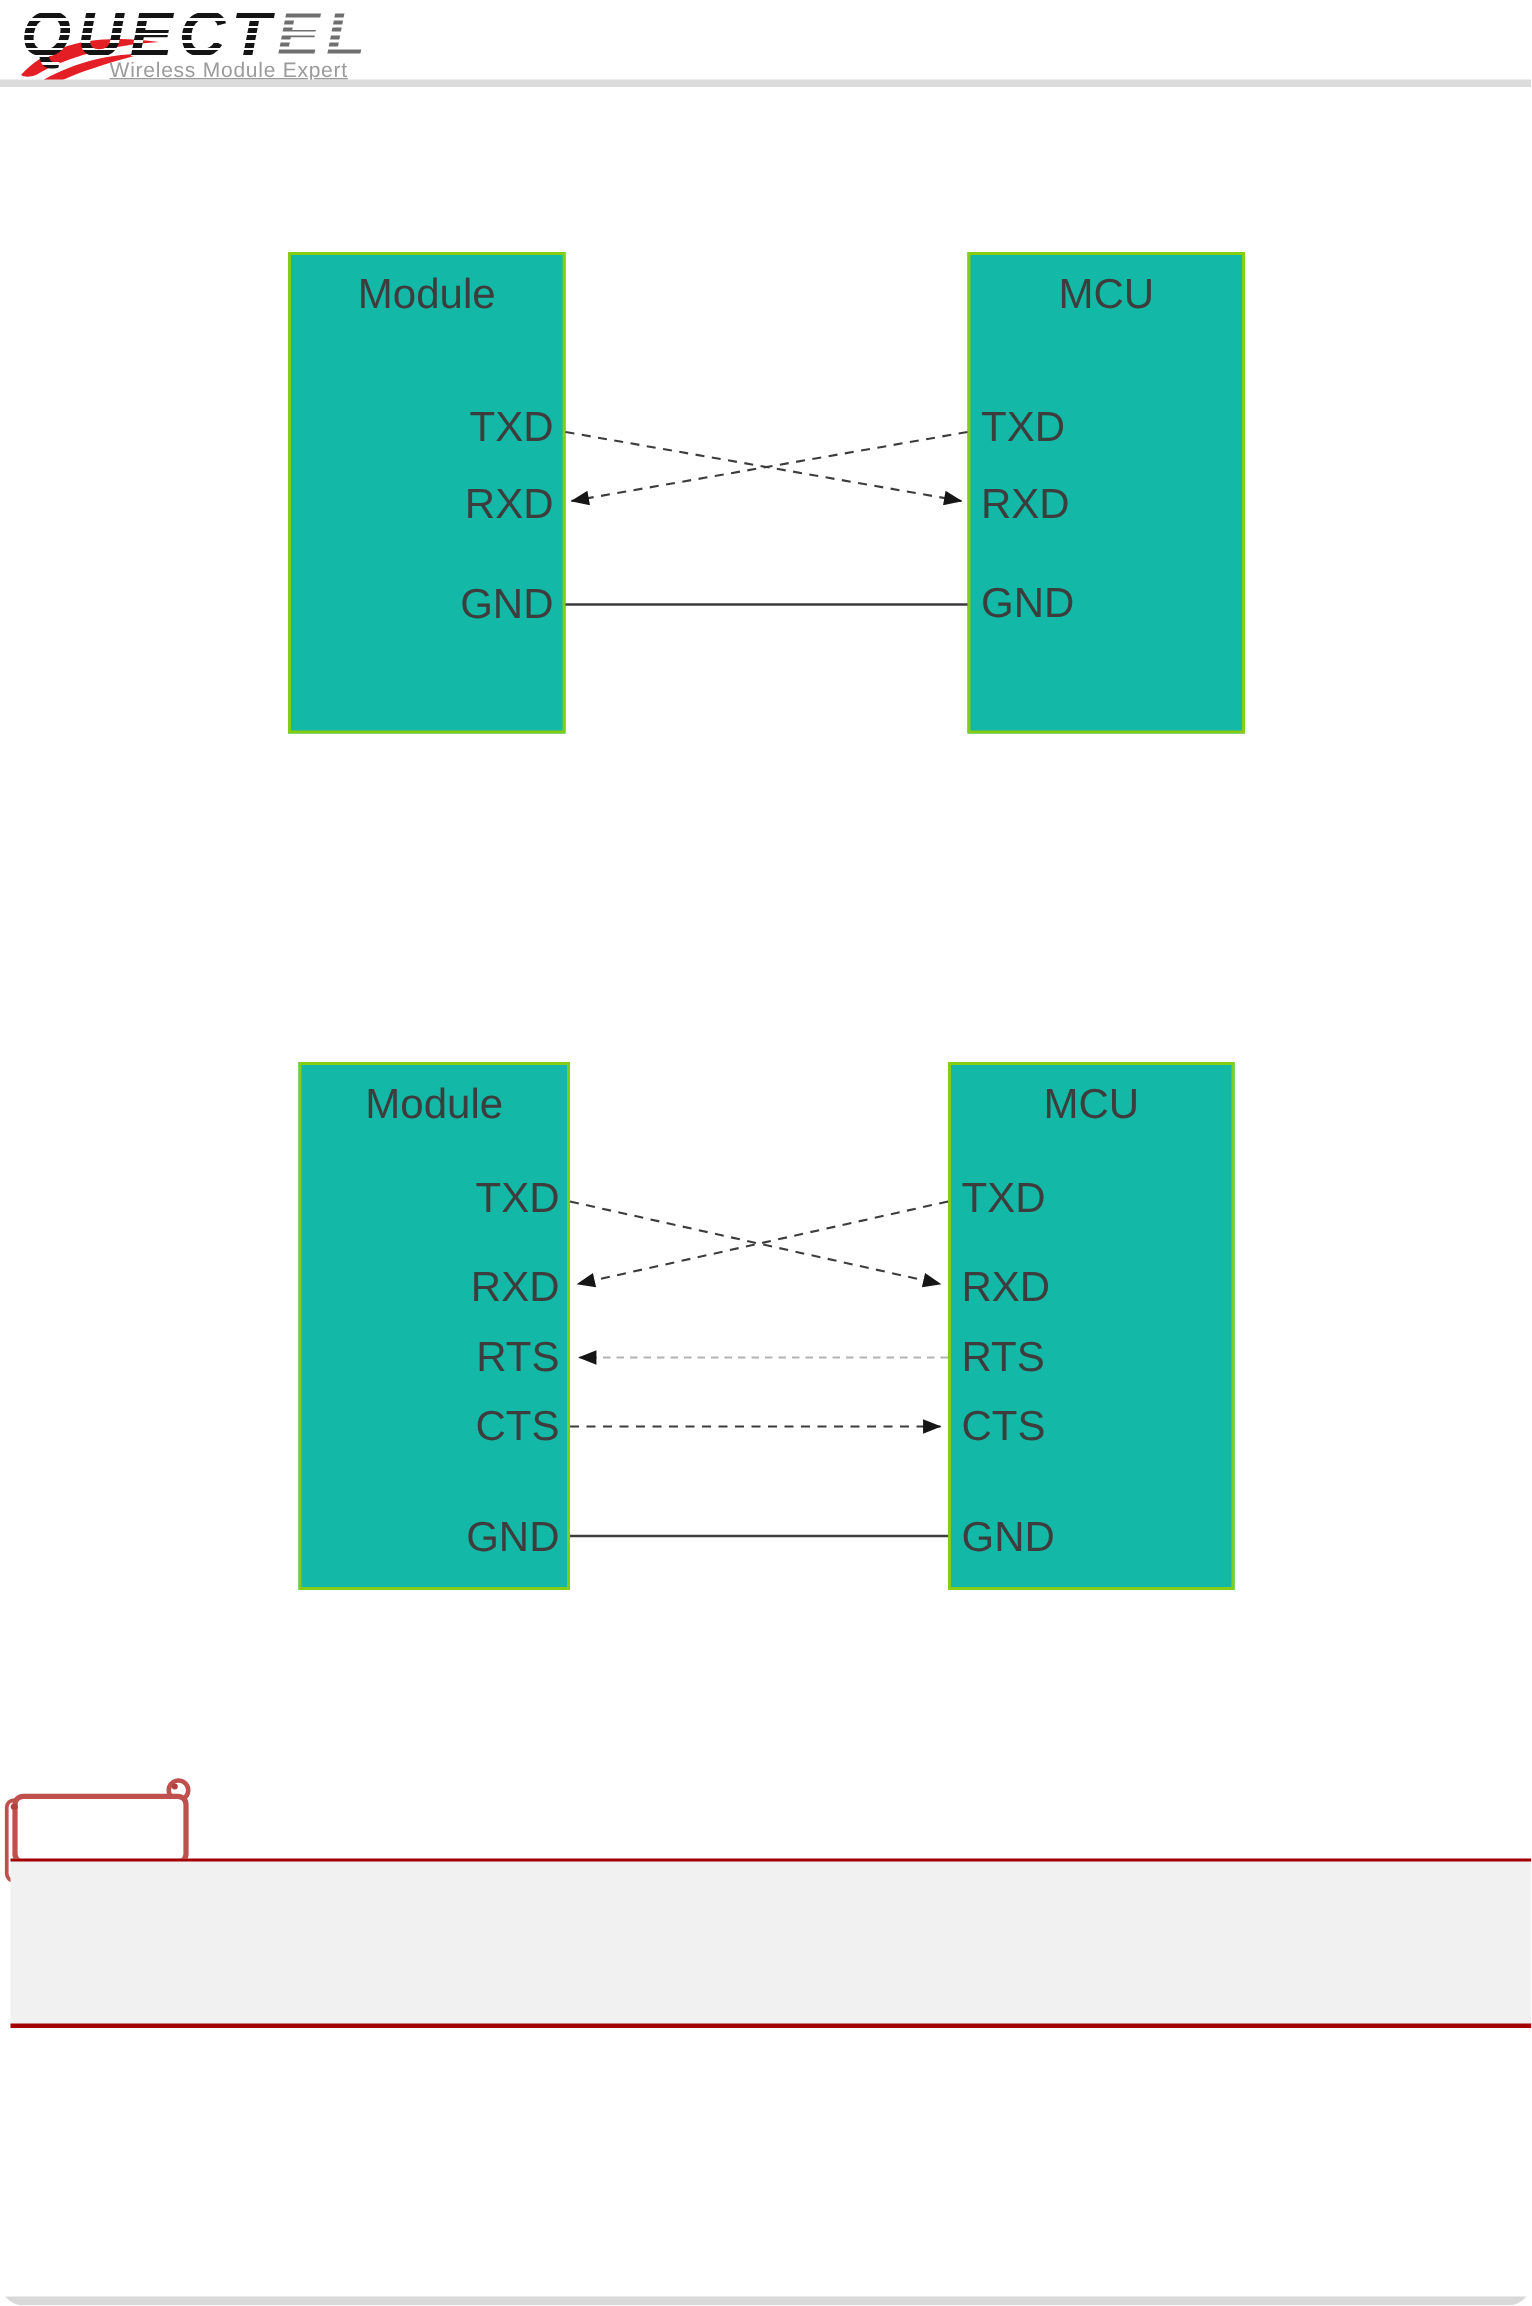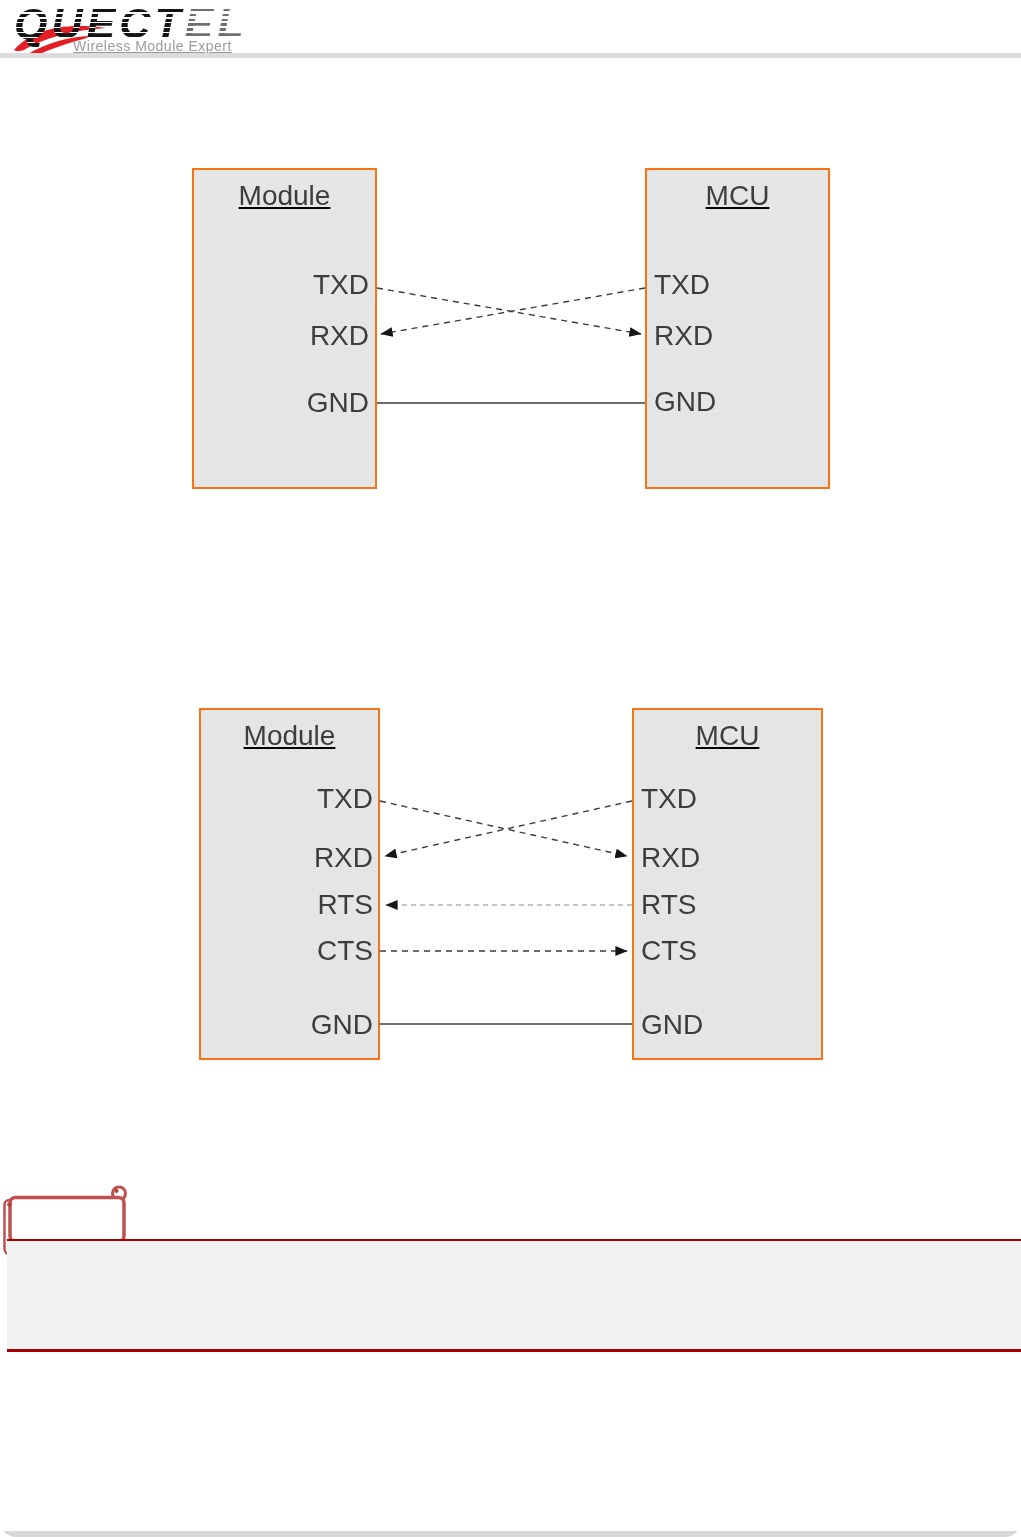--- a/index.html
+++ b/index.html
@@ -16,21 +16,21 @@
         -webkit-background-clip:text;background-clip:text;color:transparent;}
     .lt-tail{background-image:repeating-linear-gradient(to bottom,#6f6f6f 0 2.6px,#ffffff 2.6px 4.9px);
         -webkit-background-clip:text;background-clip:text;color:transparent;}
   }
   .swoosh{position:absolute;left:10px;top:20px;}
   .tagline{position:absolute;left:55px;top:38px;width:195px;text-align:center;
            font-size:14px;color:#9b9b9b;letter-spacing:.5px;text-decoration:underline;}
   .header-rule{position:absolute;left:0;top:53px;width:1021px;height:5px;background:#dcdcdc;}
 
   
-  .dbox{position:absolute;border:2px solid #f97316;background:#e5e5e5;box-sizing:border-box;text-decoration:underline;}
+  .dbox{position:absolute;border:2px solid #84cc16;background:#14b8a6;box-sizing:border-box;}
   .dtitle{margin-top:10px;text-align:center;font-size:28px;color:#3d3d3d;}
   .pin{position:absolute;font-size:28px;line-height:28px;color:#3d3d3d;width:90px;}
   .pin.r{text-align:right;}
   .wires{position:absolute;left:0;top:0;pointer-events:none;}
   .w{fill:none;stroke:#3c3c3c;stroke-width:1.4;}
   .dashed{stroke-dasharray:6 5;}
   .greyd{stroke:#b3b3b3;stroke-dasharray:5 4;}
   .solidw{stroke-width:1.6;}
 
   

